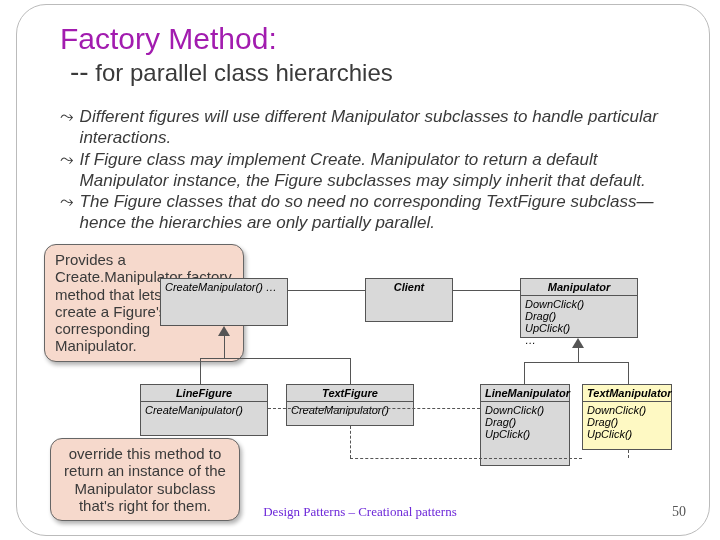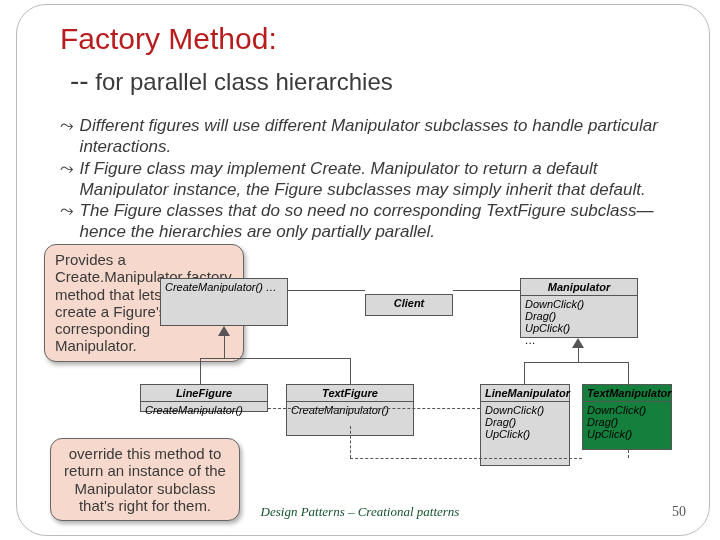--- a/index.html
+++ b/index.html
@@ -22,22 +22,22 @@
   }
   .content {
     position: absolute;
     left: 60px;
     top: 22px;
     right: 40px;
   }
   .title-line1 {
     font-size: 30px;
     font-weight: 400;
-    color: #b91c1c;
-    margin-bottom: 9px;
+    color: #a21caf;
+    margin-bottom: 0;
   }
   .title-line2 {
     font-size: 24px;
     color: #3a3a3a;
     margin-left: 10px;
   }
   .title-line2 .dash { font-size: 28px; }
   .bullets {
     margin-top: 18px;
     font-size: 17px;
@@ -105,26 +105,26 @@
     min-height: 10px;
   }
   .client-box { left: 220px; top: 0; width: 90px; }
   .figure-box { left: 20px; top: 0; width: 130px; }
   .manip-box  { left: 390px; top: 0; width: 120px; }
   .linefig-box { left: 0; top: 110; width: 130px; top:110px;}
   .textfig-box { left: 150px; top: 110px; width: 130px; }
   .lineman-box { left: 360px; top: 110px; width: 95px; }
   
   .figure-box { left: 20px; top: 0; width: 128px; height:48px;}
-  .client-box { left: 225px; top: 16px; width: 88px; height:22px;}
+  .client-box { left: 225px; top: 0; width: 88px; height:44px;}
   .manip-box  { left: 380px; top: 0; width: 118px; height:60px;}
-  .linefig-box { left: 0px; top: 106px; width: 128px; height:28px;}
-  .textfig-box { left: 146px; top: 106px; width: 128px; height:52px;font-style:italic;}
+  .linefig-box { left: 0px; top: 106px; width: 128px; height:52px;}
+  .textfig-box { left: 146px; top: 106px; width: 128px; height:42px;font-style:italic;}
   .lineman-box { left: 340px; top: 106px; width: 90px; height:82px;}
-  .textman-box2 { position:absolute; left: 442px; top: 106px; width: 90px; height:66px; background:#15803d; border:1px solid #555; font-size:11px; font-style:italic;}
+  .textman-box2 { position:absolute; left: 442px; top: 106px; width: 90px; height:66px; background:#fef9c3; border:1px solid #555; font-size:11px; font-style:italic;}
 
   .dashed-h {
     position: absolute;
     border-top: 1px dashed #555;
     height: 0;
   }
   .dashed-v {
     position: absolute;
     border-left: 1px dashed #555;
     width: 0;
@@ -147,22 +147,21 @@
     border-bottom: 10px solid #555;
   }
 
   .footer-text {
     position: absolute;
     left: 0;
     right: 0;
     bottom: 20px;
     text-align: center;
     font-size: 13px;
-    font-style: italic;
-    color: #14532d;
+    color: #6d28d9;
     font-family: "Times New Roman", serif;
   }
   .page-num {
     position: absolute;
     right: 34px;
     bottom: 20px;
     font-size: 14px;
     color: #555;
     font-family: "Times New Roman", serif;
   }

